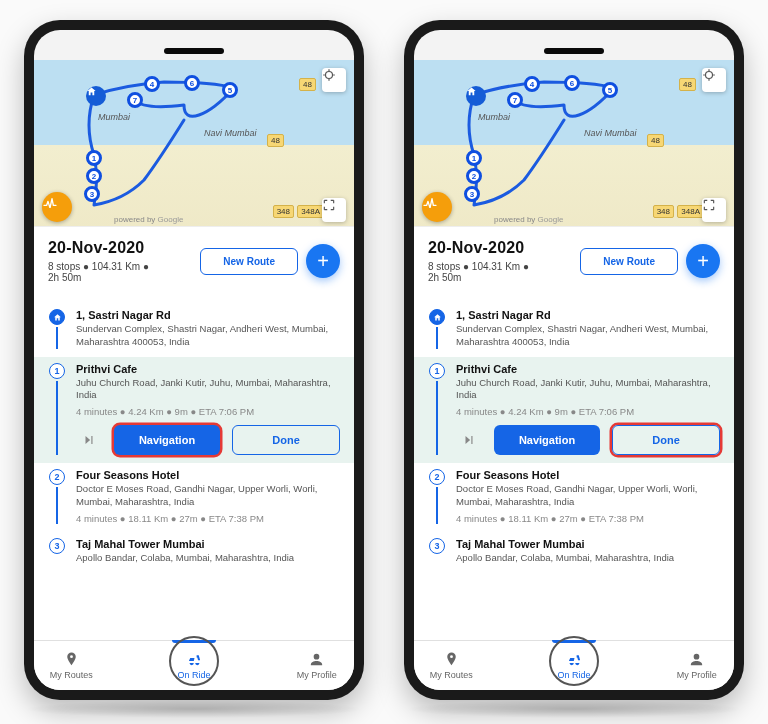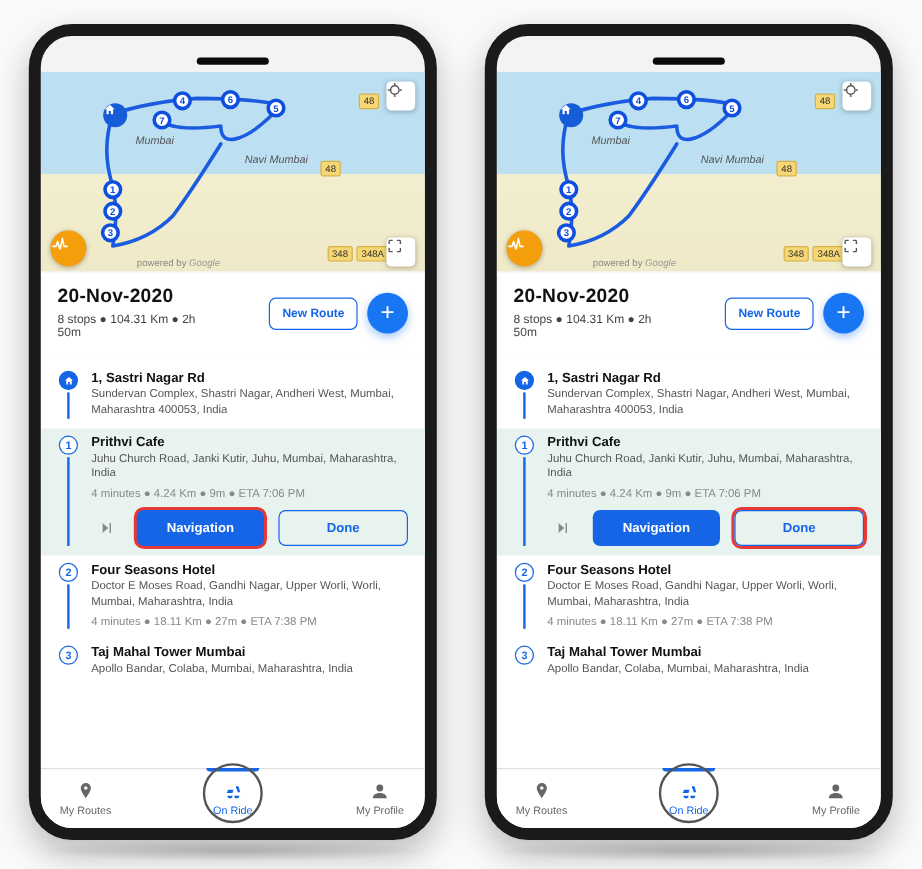--- a/index.html
+++ b/index.html
@@ -35,47 +35,47 @@
     overflow:hidden;
     display:flex; flex-direction:column;
   }
   .map-area {
     position:relative; height:170px; flex:none;
     background: linear-gradient(180deg,#bcdff2 0%, #bcdff2 50%, #f2eecf 50%, #efe9c7 100%);
     margin-top:30px;
   }
   .map-area svg { position:absolute; inset:0; width:100%; height:100%; }
   .map-label { position:absolute; font-size:9px; color:#555; font-style:italic;}
-  .map-label.mumbai { left:79px; top:52px; }
+  .map-label.mumbai { left:64px; top:52px; }
   .map-label.navi { left:170px; top:68px; }
   .road-badge { position:absolute; background:#f7d774; color:#333; font-size:8px; padding:1px 3px; border-radius:2px; border:1px solid #d4b24a;}
   .road-badge.r1{top:18px; right:38px;}
   .road-badge.r2{top:74px; right:70px;}
   .road-badge.r3{bottom:12px; right:30px;}
   .road-badge.r4{bottom:12px; right:60px;}
   .map-marker { position:absolute; width:16px; height:16px; background:#fff; border:3px solid #0f4fe0; border-radius:50%; font-size:8px; font-weight:700; color:#0f4fe0; display:flex; align-items:center; justify-content:center;}
   .map-home-marker { position:absolute; width:20px; height:20px; background:#155cd6; border-radius:50%; display:flex; align-items:center; justify-content:center;}
   .map-home-marker svg{width:11px;height:11px;fill:#fff;}
   .map-btn { position:absolute; width:24px; height:24px; background:#fff; border-radius:4px; box-shadow:0 1px 4px rgba(0,0,0,.25); display:flex; align-items:center; justify-content:center; }
   .map-btn svg{width:14px;height:14px;stroke:#555;fill:none;stroke-width:2;}
   .route-icon { position:absolute; left:8px; bottom:8px; width:30px; height:30px; border-radius:50%; background:#f59e0b; box-shadow:0 1px 4px rgba(0,0,0,.3); display:flex; align-items:center; justify-content:center;}
   .route-icon svg{width:16px;height:16px;fill:#fff;}
   .attr { position:absolute; bottom:6px; left:80px; font-size:8px; color:#888;}
-  .attr b{ font-family: "Product Sans", Arial; font-weight:500; color:#999;font-style:italic;}
+  .attr b{ font-family: "Product Sans", Arial; font-weight:500; color:#999;}
   .header-card {
     background:#fff; margin:-4px 0 0; padding:12px 14px 14px; position:relative; z-index:2;
     border-top:1px solid #eee;
     display:flex; align-items:center; gap:8px;
   }
   .hc-left{flex:1;}
   .hc-title{font-size:16px; font-weight:700; color:#111; letter-spacing:.2px;}
   .hc-sub{font-size:10px; color:#444; margin-top:4px;}
   .new-route-btn{
     border:1px solid #1565e6; color:#1565e6; background:#fff; font-size:10px; font-weight:600;
-    padding:7px 10px; border-radius:6px;margin-left:34px;
+    padding:7px 22px; border-radius:6px;margin-left:34px;
   }
   .fab{
     width:34px;height:34px;border-radius:50%;background:#1976f2;color:#fff;font-size:20px;font-weight:400;
     display:flex;align-items:center;justify-content:center;box-shadow:0 3px 8px rgba(25,118,242,.4);
   }
   .list{
     flex:1; overflow:hidden; background:#fff; padding:6px 0 0; position:relative;
   }
   .stop{
     display:flex; gap:10px; padding:6px 14px 8px; position:relative;

